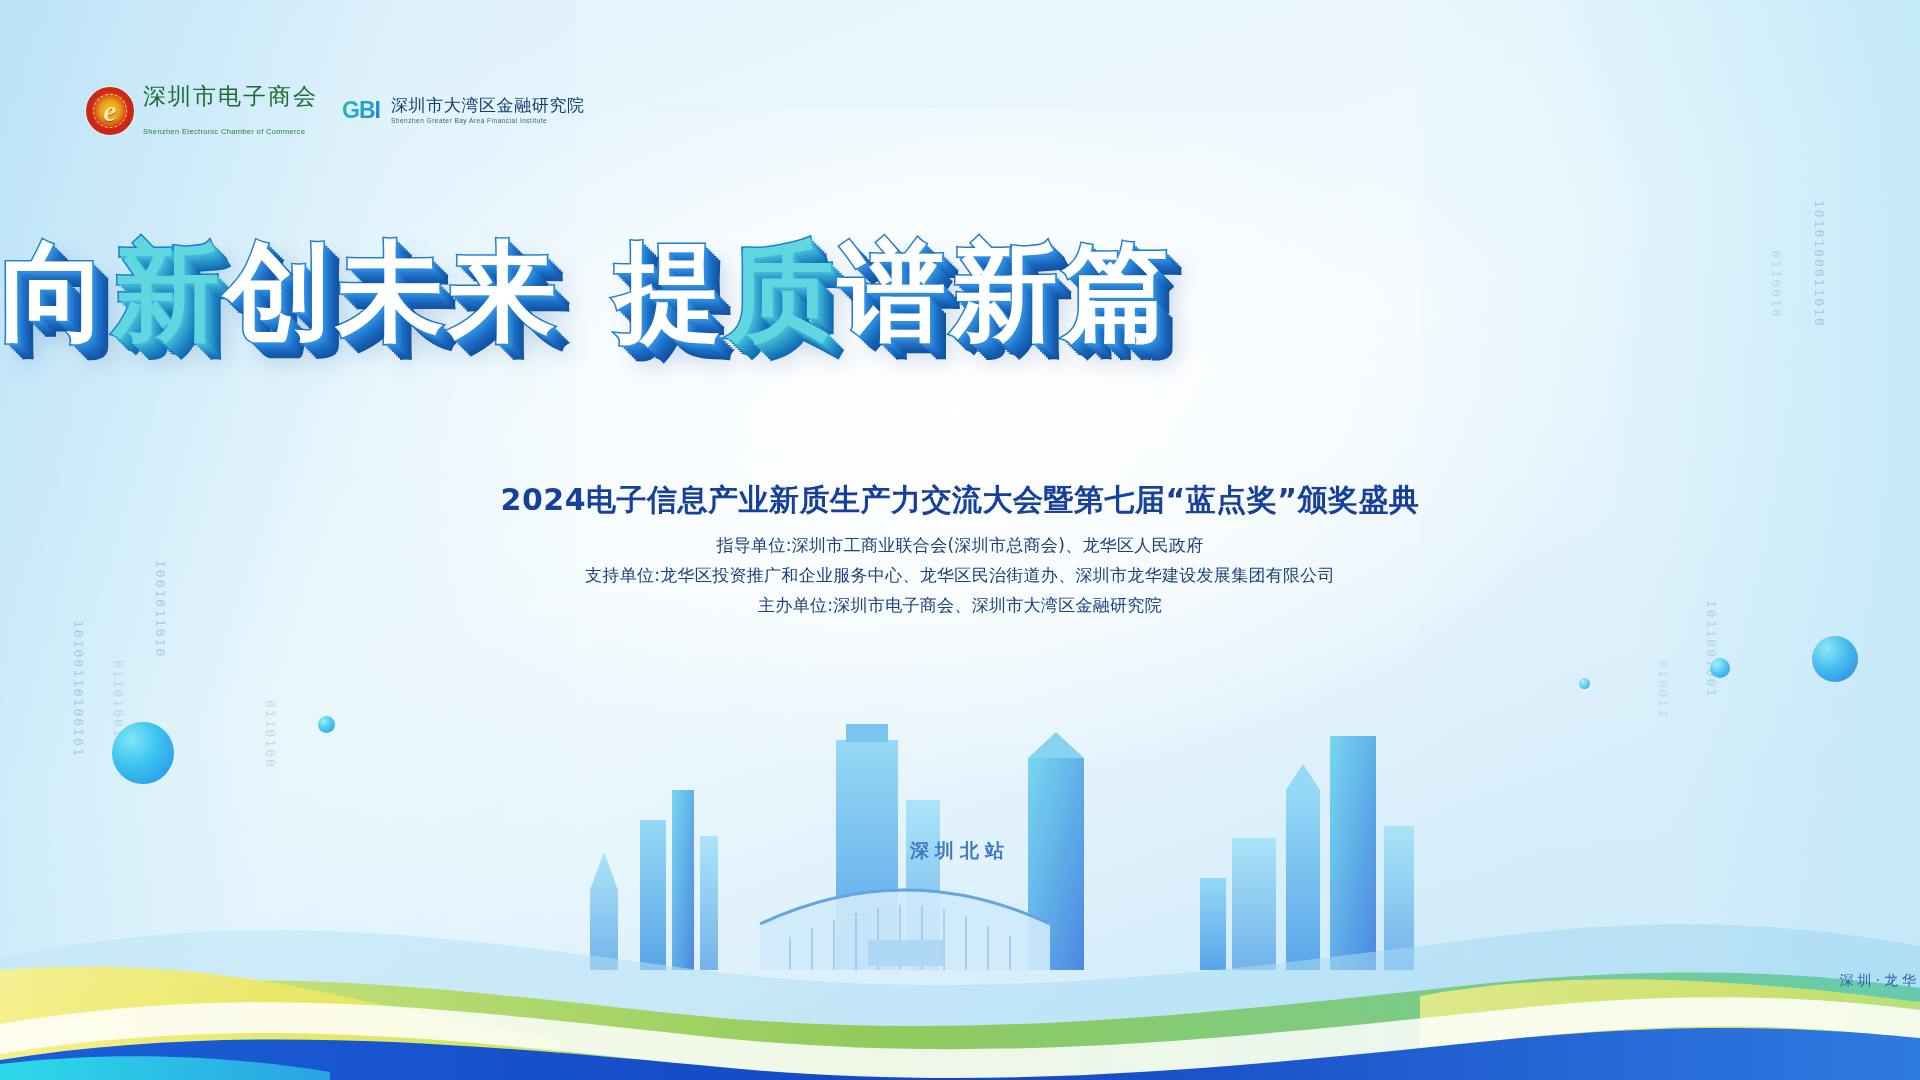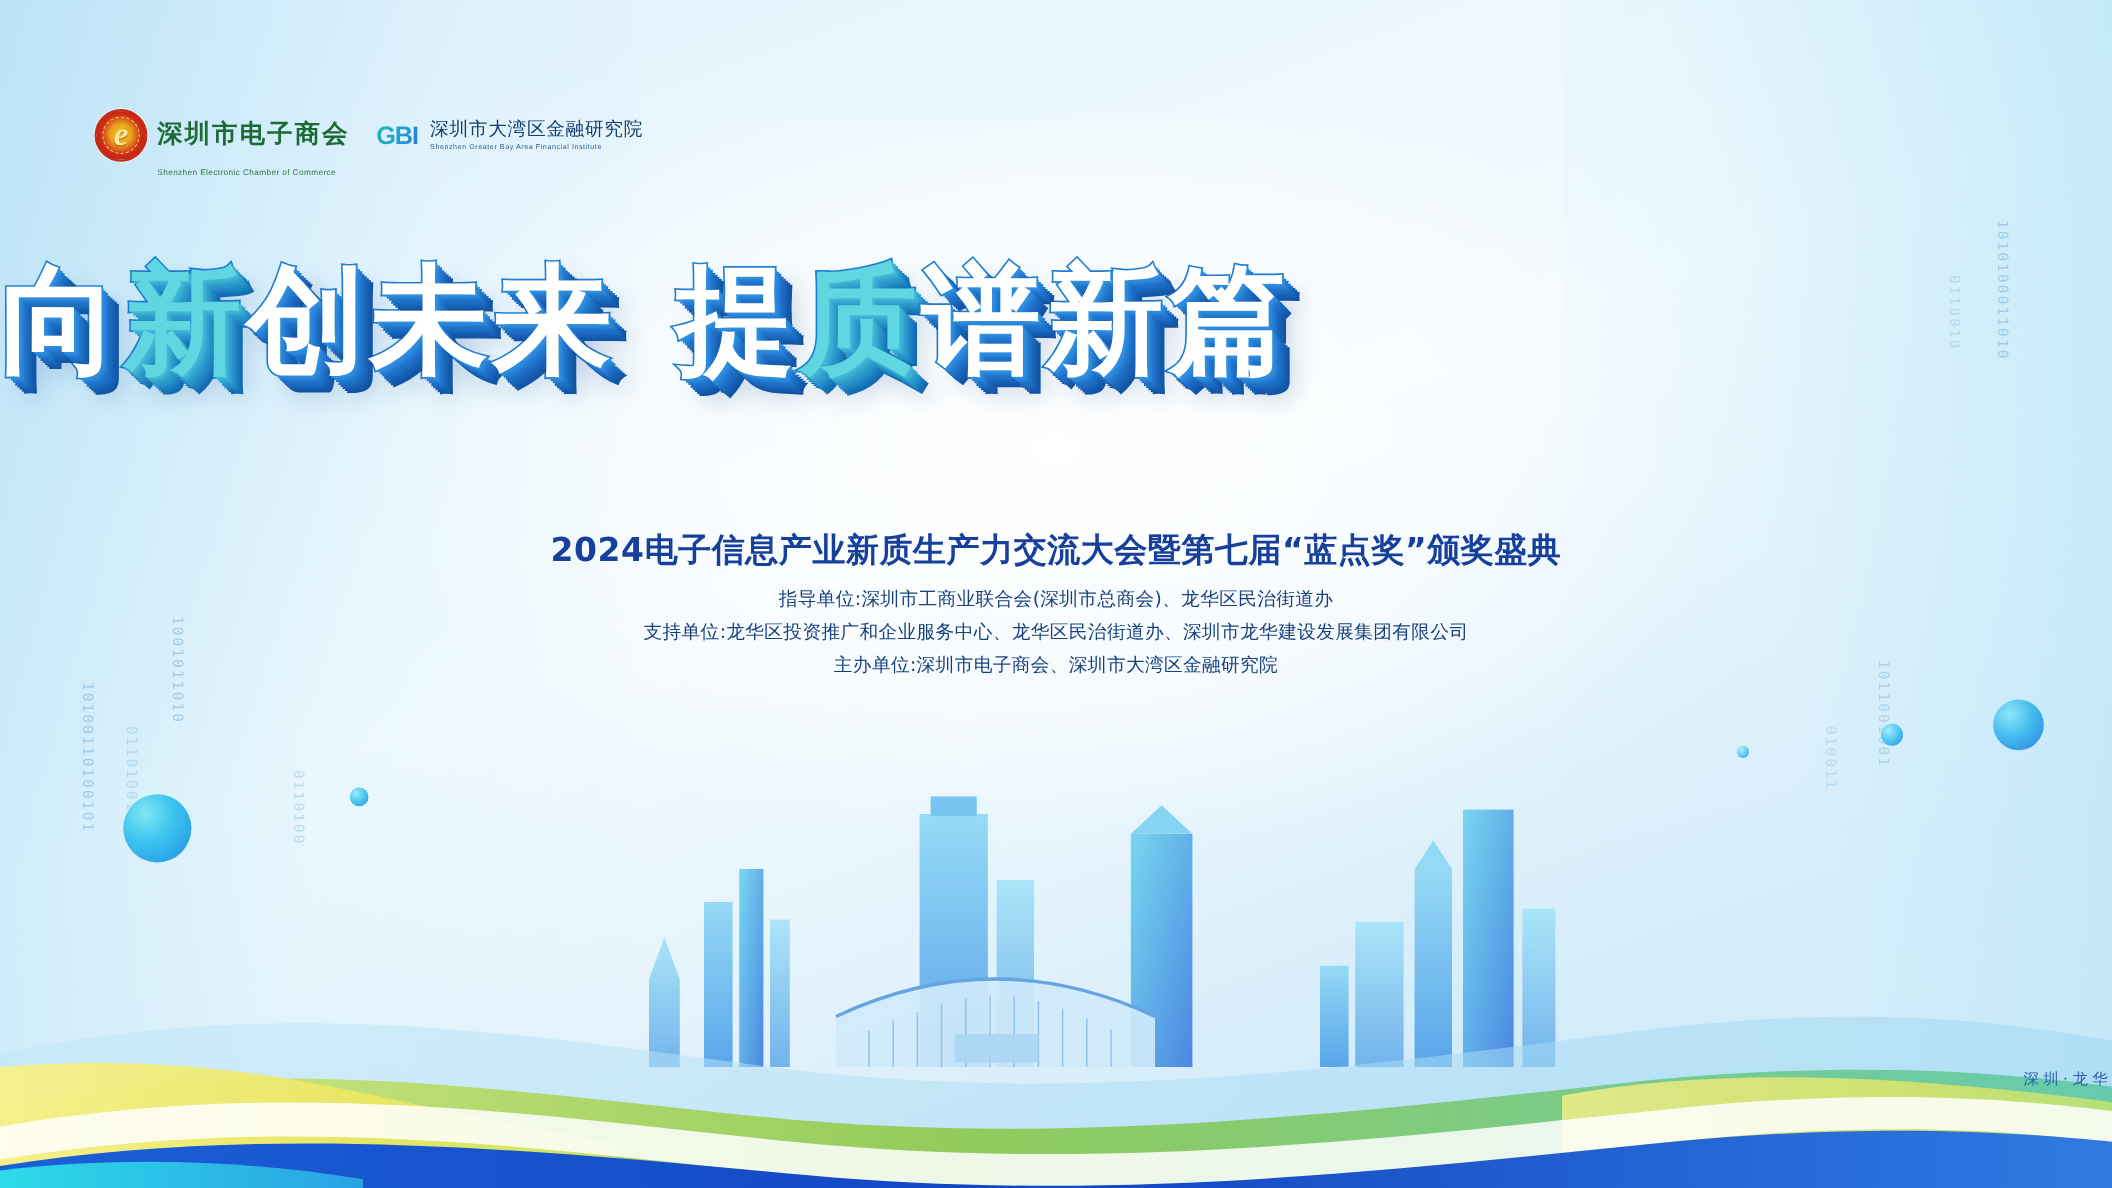--- a/index.html
+++ b/index.html
@@ -51,22 +51,22 @@
   }
   .seal .e {
     position: absolute; inset: 0;
     display: flex; align-items: center; justify-content: center;
     color: #fde9a7; font-family: "Liberation Serif", serif;
     font-size: 30px; font-weight: bold; font-style: italic;
     text-shadow: 0 1px 1px rgba(120,10,0,.6);
   }
   .logo-cn {
     font-family: "Liberation Serif", "DejaVu Serif", serif;
-    font-weight: bold; font-size: 23px; color: #1d6b34;
-    letter-spacing: 2px; line-height: 1.05; white-space: nowrap; margin-top: 25px;
+    font-weight: normal; font-size: 23px; color: #1d6b34;
+    letter-spacing: 2px; line-height: 1.05; white-space: nowrap;
   }
   .logo-en {
     font-size: 7.5px; color: #2a7a44; letter-spacing: .35px;
     white-space: nowrap; margin-top: 18px;
   }
   .gbi-mark {
     width: 42px; height: 34px; flex: 0 0 auto;
     display: flex; align-items: center; justify-content: center;
     font-family: "Liberation Sans", sans-serif;
     font-weight: bold; font-size: 23px; letter-spacing: -1px;
@@ -235,21 +235,21 @@
     </div>
   </div>
 
   <div class="title-wrap">
     <span class="title"><span>向</span><span class="hl">新</span><span>创未来</span><span class="gap"></span><span>提</span><span class="hl">质</span><span>谱新篇</span></span>
   </div>
 
   <div class="subtitle">2024电子信息产业新质生产力交流大会暨第七届“蓝点奖”颁奖盛典</div>
 
   <div class="orgs">
-    <div class="line">指导单位:深圳市工商业联合会(深圳市总商会)、龙华区民治街道办</div>
+    <div class="line">指导单位:深圳市工商业联合会(深圳市总商会)、龙华区人民政府</div>
     <div class="line">支持单位:龙华区投资推广和企业服务中心、龙华区民治街道办、深圳市龙华建设发展集团有限公司</div>
     <div class="line">主办单位:深圳市电子商会、深圳市大湾区金融研究院</div>
   </div>
 
   <div class="sphere sp1"></div>
   <div class="sphere sp2"></div>
   <div class="sphere sp3"></div>
   <div class="sphere sp4"></div>
   <div class="sphere sp5"></div>
 
@@ -337,14 +337,15 @@
     <path d="M0,330 C150,318 260,338 360,360 C450,380 520,392 560,400 L560,440 L0,440 Z" fill="url(#wy)" opacity=".95"></path>
     <path d="M1420,356 C1560,330 1720,336 1920,362 L1920,440 L1420,440 Z" fill="url(#wy)" opacity=".8"></path>
 
     <path d="M0,384 C260,340 470,372 720,398 C1000,426 1250,396 1520,368 C1710,348 1840,360 1920,370 L1920,400 C1840,388 1710,378 1520,398 C1250,428 1000,456 720,428 C470,402 260,372 0,414 Z" fill="#ffffff" opacity=".85"></path>
 
     <path d="M0,420 C240,382 470,404 730,428 C1010,454 1260,424 1520,398 C1710,380 1840,390 1920,398 L1920,440 L0,440 Z" fill="url(#wb)"></path>
 
     <path d="M0,424 C120,410 230,416 330,432 L330,440 L0,440 Z" fill="url(#wc)" opacity=".95"></path>
   </svg>
 
+  <div class="station-label">深圳北站</div>
   <div class="city-label">深圳·龙华</div>
 </div>
 
 </body></html>

